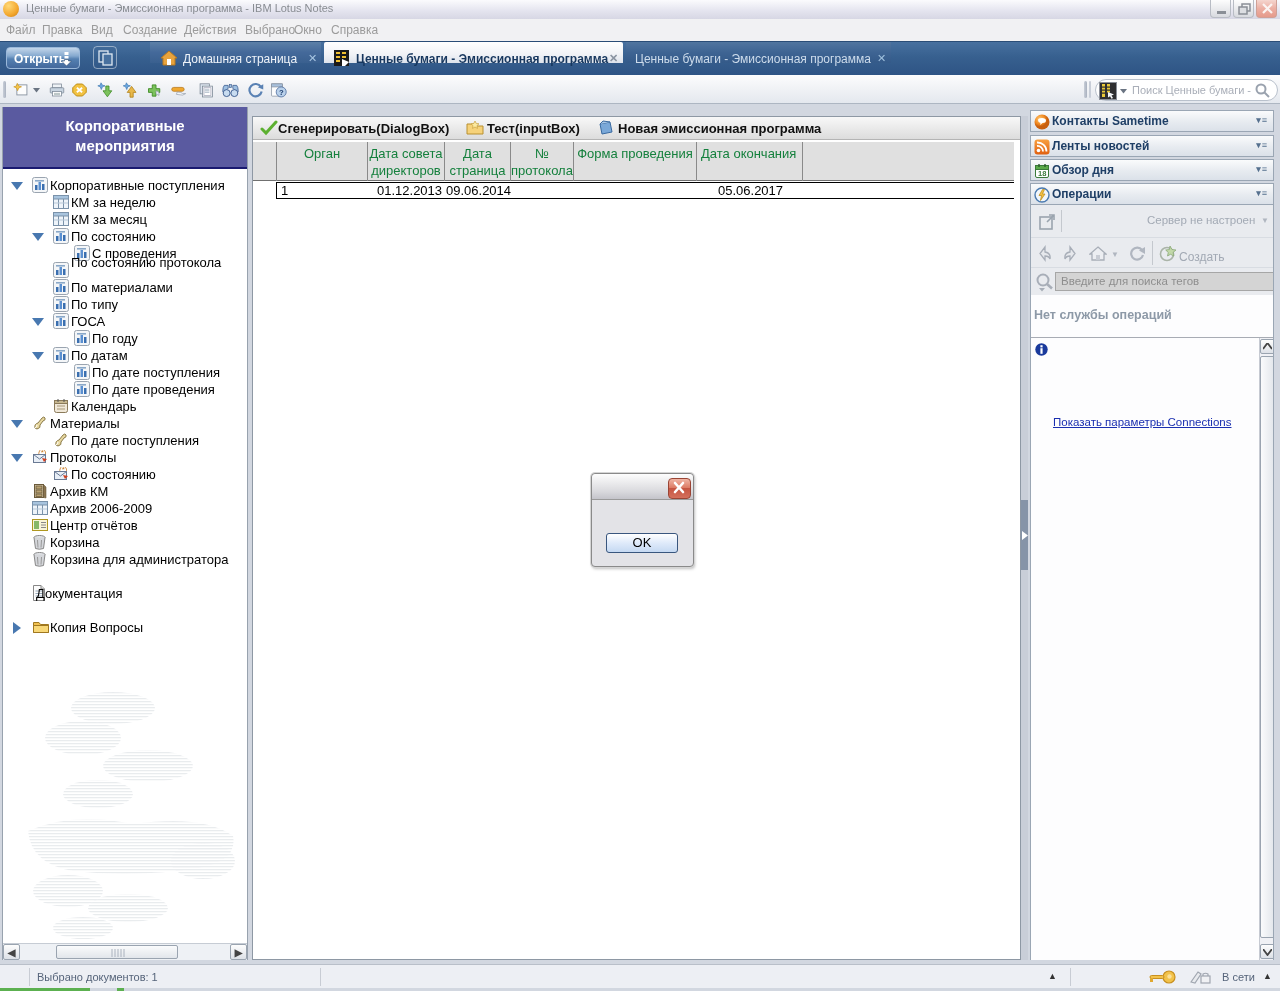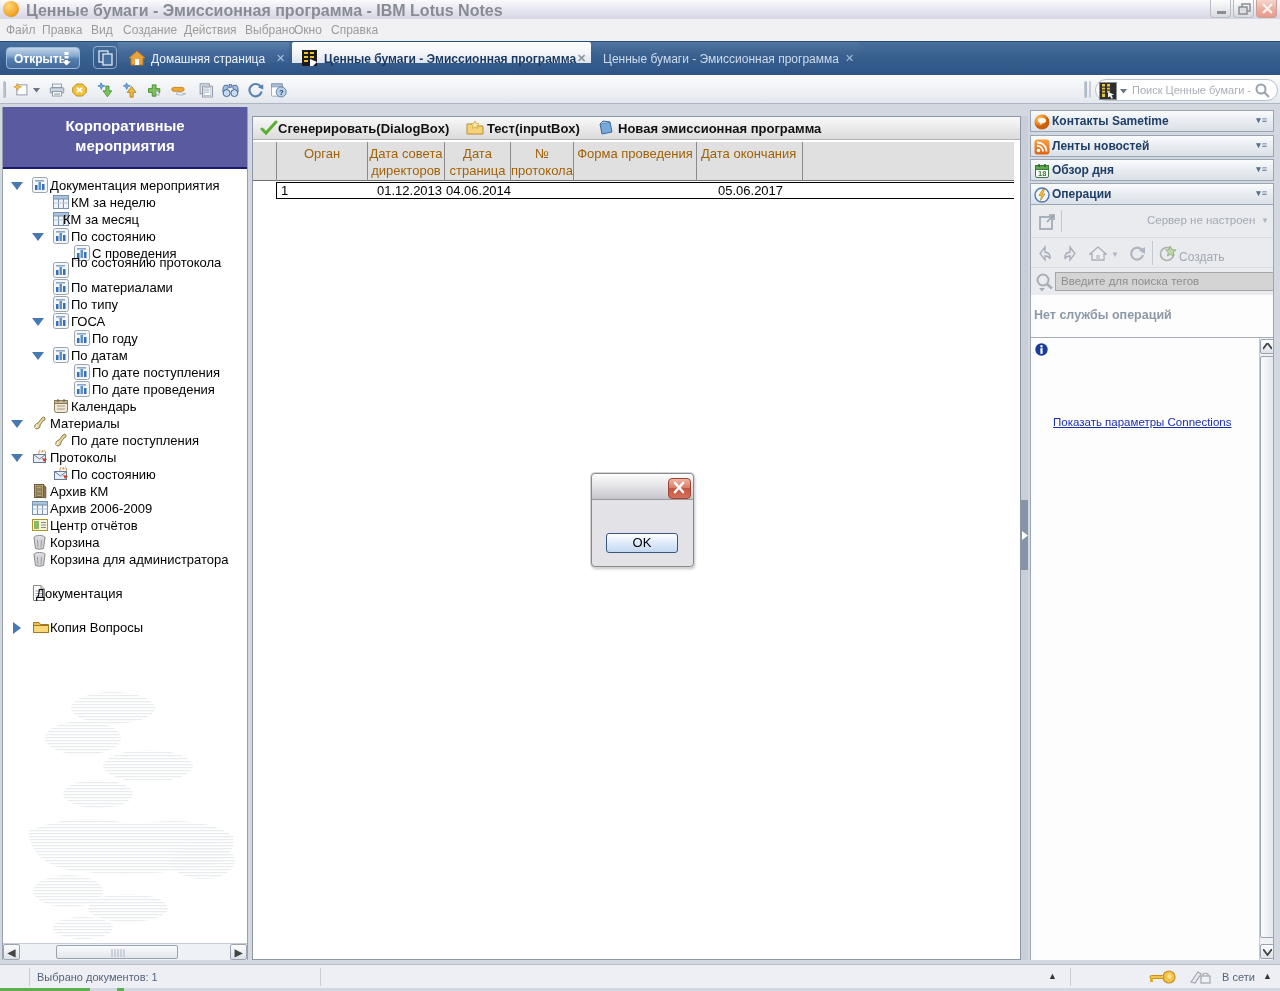--- a/index.html
+++ b/index.html
@@ -1,49 +1,49 @@
 <!DOCTYPE html>
 <html><head><meta charset="utf-8">
 <style>
 * { margin:0; padding:0; box-sizing:border-box; }
 html,body { width:1280px; height:991px; overflow:hidden; }
 body { font-family:"Liberation Sans", sans-serif; position:relative; background:#d2d7e0; }
 .abs { position:absolute; }
 #titlebar { left:0; top:0; width:1280px; height:19px; background:linear-gradient(#fbfbfd,#e3e3ee 60%,#d7d7e4); }
 #titleicon { left:3px; top:1px; width:16px; height:16px; border-radius:50%; background:radial-gradient(circle at 35% 30%, #ffd978, #f3a72e 60%, #c87a10); }
-#titletext { left:26px; top:2px; font-size:16px; font-weight:bold; color:#888c92; }
+#titletext { left:26px; top:2px; font-size:11px; font-weight:normal; color:#888c92; }
 .winbtn { top:0px; width:21px; height:18px; border:1px solid #b8bcc4; border-top:none; border-radius:0 0 4px 4px; background:linear-gradient(#fdfdfd,#d8dadf); }
 .winbtn .glyph { position:absolute; left:0; top:0; right:0; bottom:0; }
 #btnclose { background:linear-gradient(#f5d6cf,#ecafa3 50%,#e69a8b); border-color:#cfa096; }
 #menubar { left:0; top:19px; width:1280px; height:22px; background:#f1f1f3; color:#9b9b9b; font-size:12px; }
 #menubar span { position:absolute; top:4px; }
 #tabbar { left:0; top:41px; width:1280px; height:34px; background:linear-gradient(#47709f,#37608f 45%,#2e5485); border-top:1px solid #2a4d77; }
 #openbtn { left:6px; top:47px; width:74px; height:22px; border:1px solid #9ab8da; border-radius:4px; background:linear-gradient(#c3d6ea,#85a9cf 40%,#5480b1 55%,#44699c); color:#fff; font-weight:bold; font-size:12px; padding:4px 0 0 7px; }
 #stackbtn { left:93px; top:46px; width:24px; height:23px; border:1px solid rgba(255,255,255,.45); border-radius:4px; }
-.tab { top:42px; height:21px; font-size:12px; white-space:nowrap; }
+.tab { top:42px; height:21px; font-size:12px; white-space:nowrap;margin-left:32px; }
 #tabhome { left:118px; width:171px; background:linear-gradient(#5c80a8,#44699a 50%,#3a608f); color:#eef3f9; }
 #tabactive { left:292px; width:299px; background:linear-gradient(#ffffff,#f0f2f6 60%,#dde3ec); color:#17375e; font-weight:bold; border-radius:2px 2px 0 0; }
 #tab2 { left:594px; width:265px; background:linear-gradient(#51759f,#3e6493 50%,#345a89); color:#cddcec; }
 .tab .tx { position:absolute; top:10px; }
 .tab .x { position:absolute; top:10px; font-size:11px; }
 #toolbar { left:0; top:75px; width:1280px; height:29px; background:linear-gradient(#fcfcfd,#e4e8ee); border-bottom:1px solid #adb6c2; }
 #searchbox { left:1095px; top:79px; width:183px; height:22px; background:#fff; border:1px solid #b9c1cc; border-radius:11px; }
 #searchbox .ph { position:absolute; left:36px; top:4px; color:#a9aeb8; font-size:11px; }
 #lpanel { left:2px; top:107px; width:246px; height:853px; background:#fff; border:1px solid #98a2ae; }
 #lheader { left:3px; top:107px; width:244px; height:62px; background:#5a5aa0; color:#fff; font-weight:bold; font-size:15px; text-align:center; padding-top:9px; line-height:20px; border-bottom:2px solid #191970; }
 .trow { position:absolute; font-size:13px; color:#000; height:17px; }
 .tri { position:absolute; width:0; height:0; }
 .tri.down { border-left:6px solid transparent; border-right:6px solid transparent; border-top:8px solid #4878b0; }
 .tri.right { border-top:6px solid transparent; border-bottom:6px solid transparent; border-left:8px solid #4878b0; }
 #lscroll { left:3px; top:943px; width:244px; height:17px; background:#eef1f5; border-top:1px solid #c6ccd4; }
 .sbtn { position:absolute; top:0px; width:17px; height:16px; background:linear-gradient(#fdfdfd,#dde1e7); border:1px solid #9aa4b0; border-radius:2px; font-size:10px; text-align:center; color:#444; line-height:15px; font-weight:bold; }
 #lthumb { position:absolute; left:53px; top:1px; width:122px; height:14px; background:linear-gradient(#fafbfc,#e2e6eb); border:1px solid #9aa4b0; border-radius:2px; }
 #cpanel { left:252px; top:116px; width:769px; height:844px; background:#fff; border:1px solid #8e98a4; }
 #actionbar { left:253px; top:117px; width:767px; height:23px; background:linear-gradient(#f8f8f8,#dcdcdc); border-bottom:1px solid #b4b4b4; font-size:13px; font-weight:bold; color:#111; }
-#thead { left:253px; top:142px; width:761px; height:39px; background:#e0e0e0; border-bottom:1px solid #707070; font-size:13px; color:#a16207; }
+#thead { left:253px; top:142px; width:761px; height:39px; background:#e0e0e0; border-bottom:1px solid #707070; font-size:13px; color:#15803d; }
 .hc { position:absolute; top:0; height:39px; border-left:1px solid #8a8a8a; text-align:center; padding-top:3px; line-height:17px; }
 #drow { left:253px; top:182px; width:761px; height:17px; background:#fff; font-size:13px; color:#000; }
 #dlg { left:591px; top:473px; width:103px; height:94px; background:#e3e3e7; border:1px solid #8a8a8a; border-radius:4px; box-shadow:0 0 0 1px #d5d5d5, 1px 2px 3px rgba(0,0,0,.25); }
 #dlgtitle { position:absolute; left:0; top:0; width:101px; height:26px; background:linear-gradient(#fdfdfd,#d9d9dd 70%,#c4c4ca); border-radius:4px 4px 0 0; border-bottom:1px solid #9a9a9a; }
 #dlgclose { position:absolute; left:76px; top:4px; width:23px; height:21px; background:linear-gradient(#f0b5a5,#dd7c66 45%,#c65542 50%,#d4705c); border:1px solid #9a4535; border-radius:4px; }
 #okbtn { position:absolute; left:14px; top:59px; width:72px; height:20px; background:linear-gradient(#ffffff,#dfeafa 50%,#c5d9f2); border:1px solid #39567e; border-radius:3px; font-size:13px; text-align:center; line-height:18px; color:#000; }
 #splitter { left:1021px; top:116px; width:7px; height:844px; background:#c9ced8; }
 #sphandle { position:absolute; left:0; top:384px; width:7px; height:70px; background:#8694a8; }
 .rphead { left:1030px; width:244px; height:22px; background:linear-gradient(#fafbfc,#e7ebf0 55%,#dbe1e9); border:1px solid #9aa6b4; font-size:12px; font-weight:bold; color:#1f3f66; }
 .rphead .tx { position:absolute; left:21px; top:3px; }
@@ -208,37 +208,37 @@
 <div class="abs" id="lheader">Корпоративные<br>мероприятия</div>
 <div class="abs" id="treebox" style="left:3px;top:171px;width:244px;height:772px;background:#fff;overflow:hidden;">
 <span class="tri down" style="left:8px;top:11px"></span>
 <span style="position:absolute;left:29px;top:6px"><svg width="16" height="16">
         <rect x="0.5" y="0.5" width="15" height="15" rx="2" fill="#f4f6f8" stroke="#9aa4b0"></rect>
         <rect x="3" y="8" width="2.5" height="5" fill="#3a6fb0"></rect>
         <rect x="6.5" y="5" width="2.5" height="8" fill="#5a8fd0"></rect>
         <rect x="10" y="7" width="2.5" height="6" fill="#3a6fb0"></rect>
         <rect x="3" y="3" width="9" height="1.6" fill="#8aa8c8"></rect>
       </svg></span>
-<span class="trow" style="left:47px;top:7px">Документация мероприятия</span>
+<span class="trow" style="left:47px;top:7px">Корпоративные поступления</span>
 <span style="position:absolute;left:50px;top:23px"><svg width="16" height="16">
         <rect x="0.5" y="1.5" width="15" height="13" fill="#eef4fa" stroke="#7a92aa"></rect>
         <rect x="0.5" y="1.5" width="15" height="3.5" fill="#a8c4de" stroke="#7a92aa"></rect>
         <line x1="5.5" y1="5" x2="5.5" y2="14" stroke="#7a92aa"></line>
         <line x1="10.5" y1="5" x2="10.5" y2="14" stroke="#7a92aa"></line>
         <line x1="1" y1="9" x2="15" y2="9" stroke="#b8c8d8"></line>
       </svg></span>
 <span class="trow" style="left:68px;top:24px">КМ за неделю</span>
 <span style="position:absolute;left:50px;top:40px"><svg width="16" height="16">
         <rect x="0.5" y="1.5" width="15" height="13" fill="#eef4fa" stroke="#7a92aa"></rect>
         <rect x="0.5" y="1.5" width="15" height="3.5" fill="#a8c4de" stroke="#7a92aa"></rect>
         <line x1="5.5" y1="5" x2="5.5" y2="14" stroke="#7a92aa"></line>
         <line x1="10.5" y1="5" x2="10.5" y2="14" stroke="#7a92aa"></line>
         <line x1="1" y1="9" x2="15" y2="9" stroke="#b8c8d8"></line>
       </svg></span>
-<span class="trow" style="left:60px;top:41px">КМ за месяц</span>
+<span class="trow" style="left:68px;top:41px">КМ за месяц</span>
 <span class="tri down" style="left:29px;top:62px"></span>
 <span style="position:absolute;left:50px;top:57px"><svg width="16" height="16">
         <rect x="0.5" y="0.5" width="15" height="15" rx="2" fill="#f4f6f8" stroke="#9aa4b0"></rect>
         <rect x="3" y="8" width="2.5" height="5" fill="#3a6fb0"></rect>
         <rect x="6.5" y="5" width="2.5" height="8" fill="#5a8fd0"></rect>
         <rect x="10" y="7" width="2.5" height="6" fill="#3a6fb0"></rect>
         <rect x="3" y="3" width="9" height="1.6" fill="#8aa8c8"></rect>
       </svg></span>
 <span class="trow" style="left:68px;top:58px">По состоянию</span>
 <span style="position:absolute;left:71px;top:74px"><svg width="16" height="16">
@@ -457,21 +457,21 @@
 <div class="hc" style="left:191px;width:66px">Дата страница</div>
 <div class="hc" style="left:257px;width:63px">№ протокола</div>
 <div class="hc" style="left:320px;width:123px">Форма проведения</div>
 <div class="hc" style="left:443px;width:106px;text-align:left;padding-left:4px">Дата окончания</div>
 <div class="hc" style="left:549px;width:212px"></div>
 </div>
 <div class="abs" id="drow">
 <div style="position:absolute;left:23px;top:0;width:738px;height:17px;border:1px solid #000;border-right:none"></div>
 <span style="position:absolute;left:28px;top:1px">1</span>
 <span style="position:absolute;left:124px;top:1px">01.12.2013</span>
-<span style="position:absolute;left:193px;top:1px">04.06.2014</span>
+<span style="position:absolute;left:193px;top:1px">09.06.2014</span>
 <span style="position:absolute;left:465px;top:1px">05.06.2017</span>
 </div>
 <div class="abs" id="dlg">
   <div id="dlgtitle"></div>
   <div id="dlgclose"><svg width="21" height="19">
         <path d="M6 4 L14 13 M14 4 L6 13" stroke="#fff" stroke-width="2.6" stroke-linecap="round"></path>
       </svg></div>
   <div id="okbtn">OK</div>
 </div>
 <div class="abs" id="splitter">

